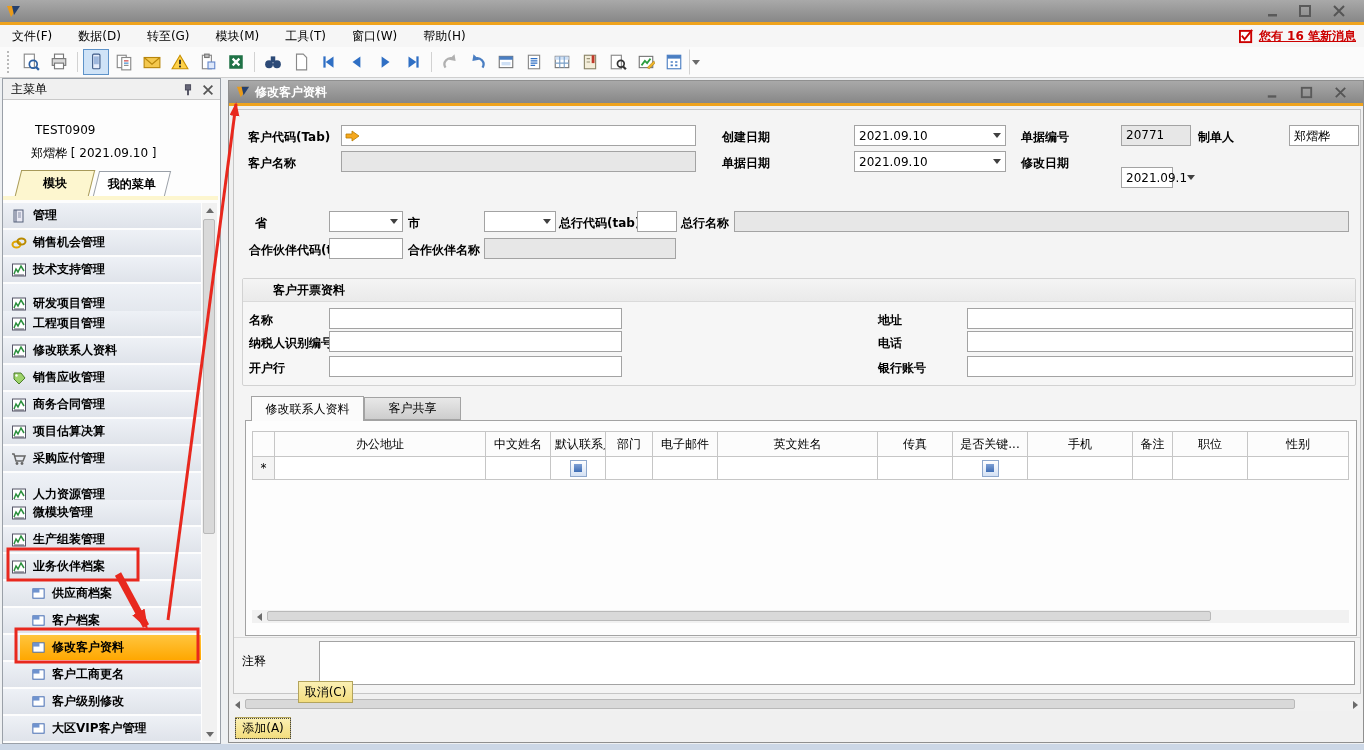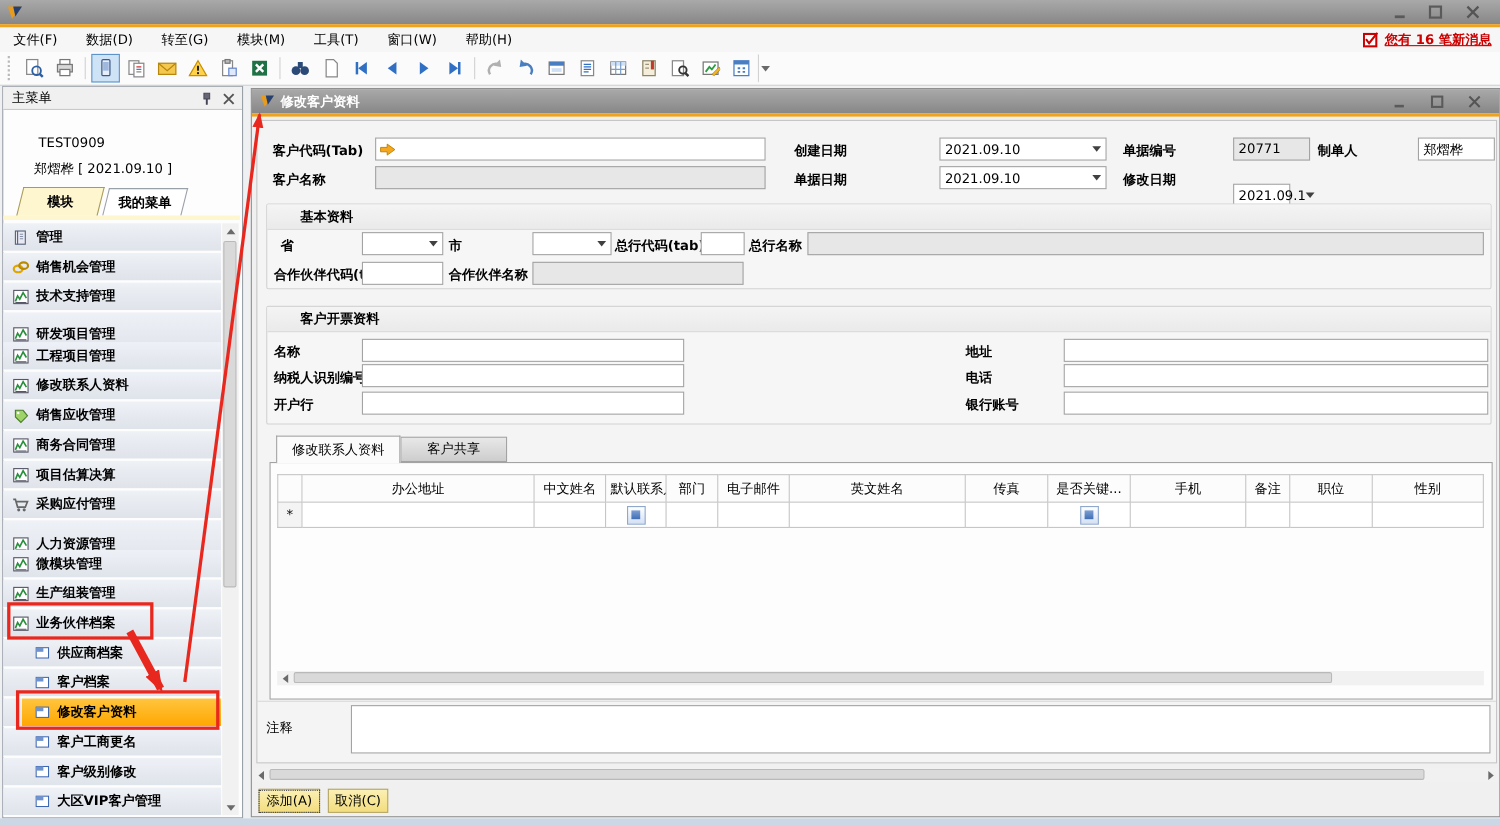--- a/index.html
+++ b/index.html
@@ -581,25 +581,20 @@
   <div class="a combo" style="left:625px;top:70px;width:152px">
     <span class="vl">2021.09.10</span>
       <span class="dd"></span>
   </div>
   <span class="a lb" style="left:792px;top:74px">修改日期</span>
   <div class="a combo" style="left:892px;top:86px;width:52px">
     <span class="vl">2021.09.1</span>
       <span class="dd"></span>
   </div>
 
-  <div class="a grp" style="left:13px;top:104px;width:1114px;height:78px">
-    <div class="grph">
-        <span>基本资料</span>
-      </div>
-  </div>
   <span class="a lb" style="left:26px;top:134px">省</span>
   <div class="a combo" style="left:100px;top:130px;width:74px">
       <span></span>
       <span class="dd"></span>
     </div>
   <span class="a lb" style="left:179px;top:134px">市</span>
   <div class="a combo" style="left:255px;top:130px;width:72px">
       <span></span>
       <span class="dd"></span>
     </div>
@@ -716,21 +711,21 @@
       </div>
     <div class="a thumb" style="left:15px;top:1px;width:1050px;height:10px"></div>
     <div class="a cen" style="right:0;top:0;width:14px;height:13px">
         <span class="tri-rt"></span>
       </div>
   </div>
 
   <div class="a ybtn" style="left:6px;top:636px;width:56px;height:22px">
     <span class="foc">添加(A)</span>
   </div>
-  <div class="a ybtn" style="left:69px;top:636px;width:55px;height:22px">
+  <div class="a ybtn" style="left:69px;top:600px;width:55px;height:22px">
     <span>取消(C)</span>
   </div>
 </div>
 
 <div class="a" style="left:0;top:744px;width:1364px;height:6px;background:#ccd7e6"></div>
 
 <svg class="a" style="left:0;top:0;z-index:50;pointer-events:none" width="1364" height="750">
   <defs>
     <marker id="arr1" markerUnits="userSpaceOnUse" markerWidth="18" markerHeight="14" refX="12" refY="5" orient="auto">
         <path d="M0,0 L14,5 L0,10 Z" fill="#e8281e"></path>

